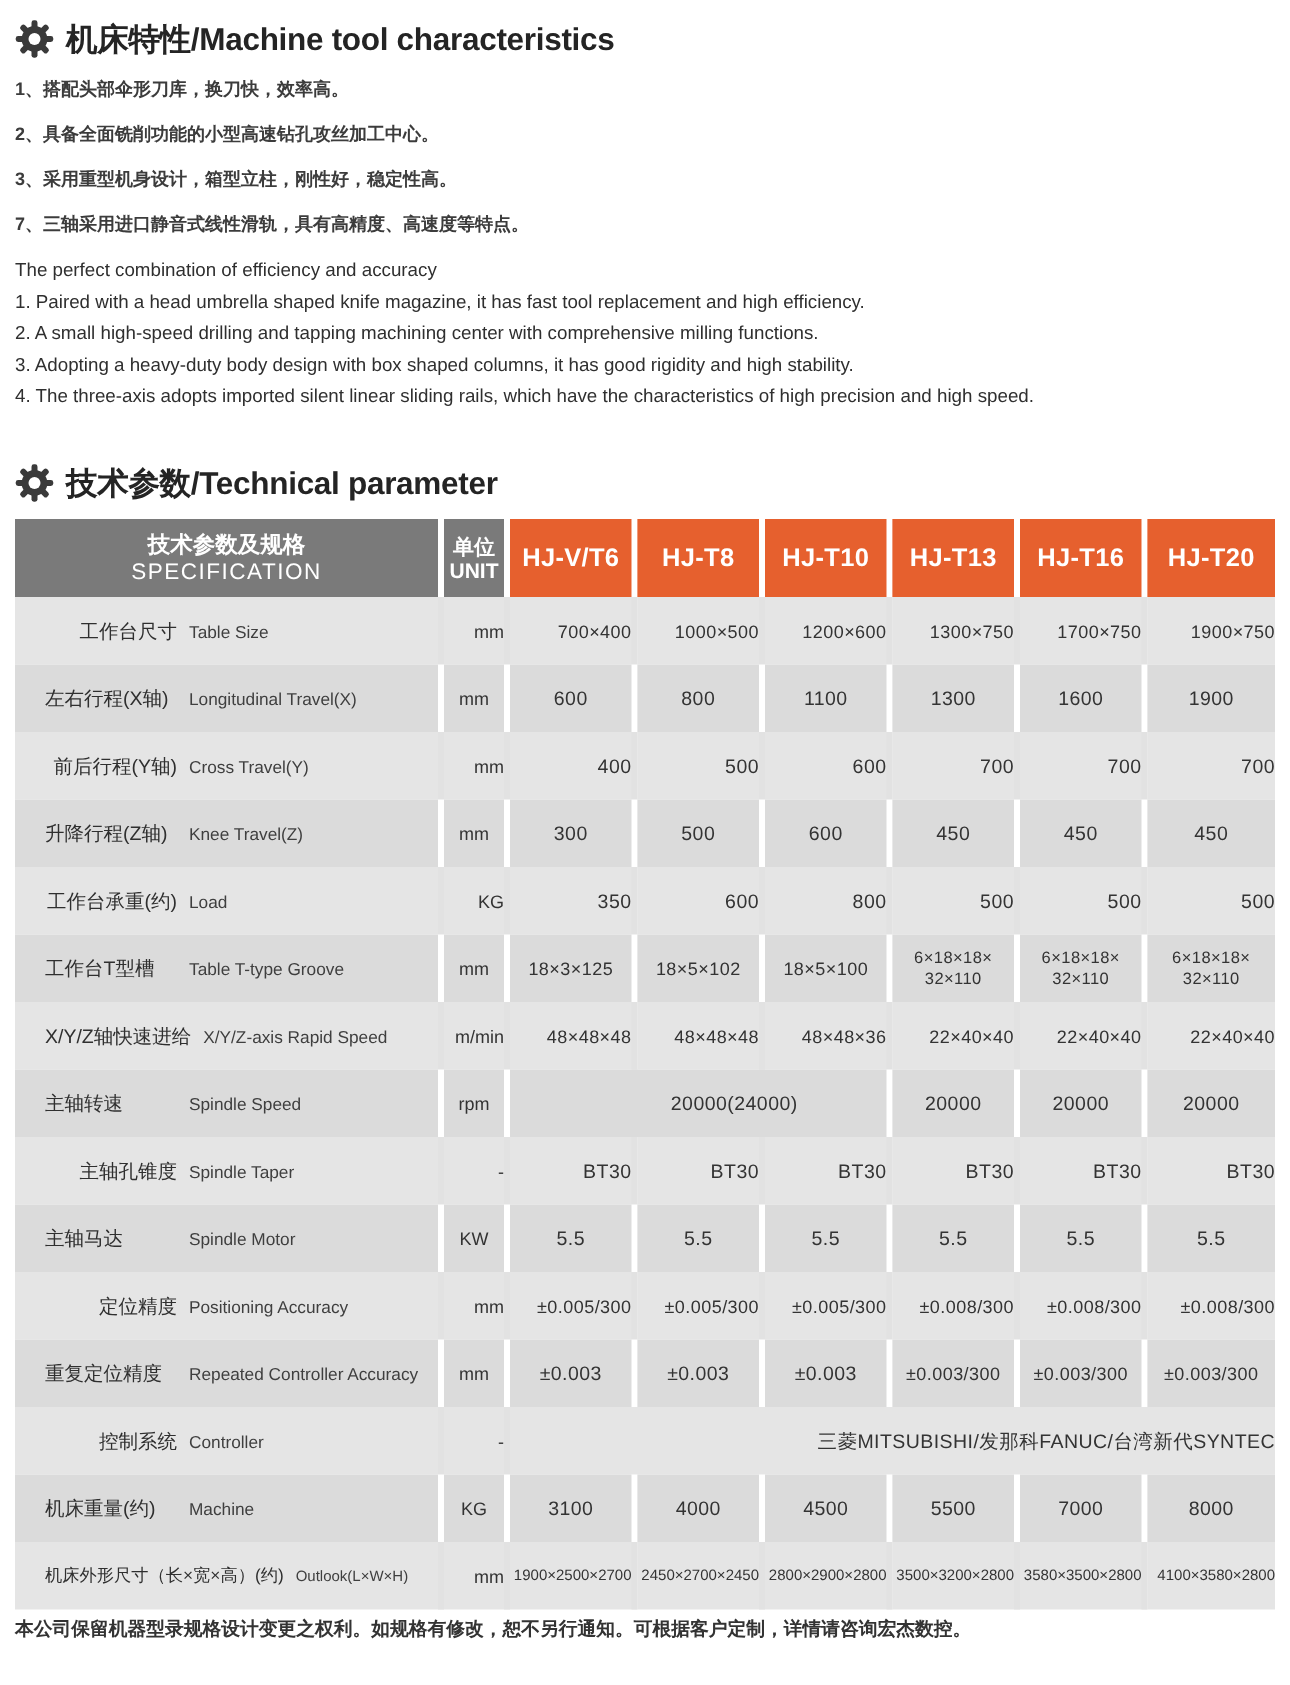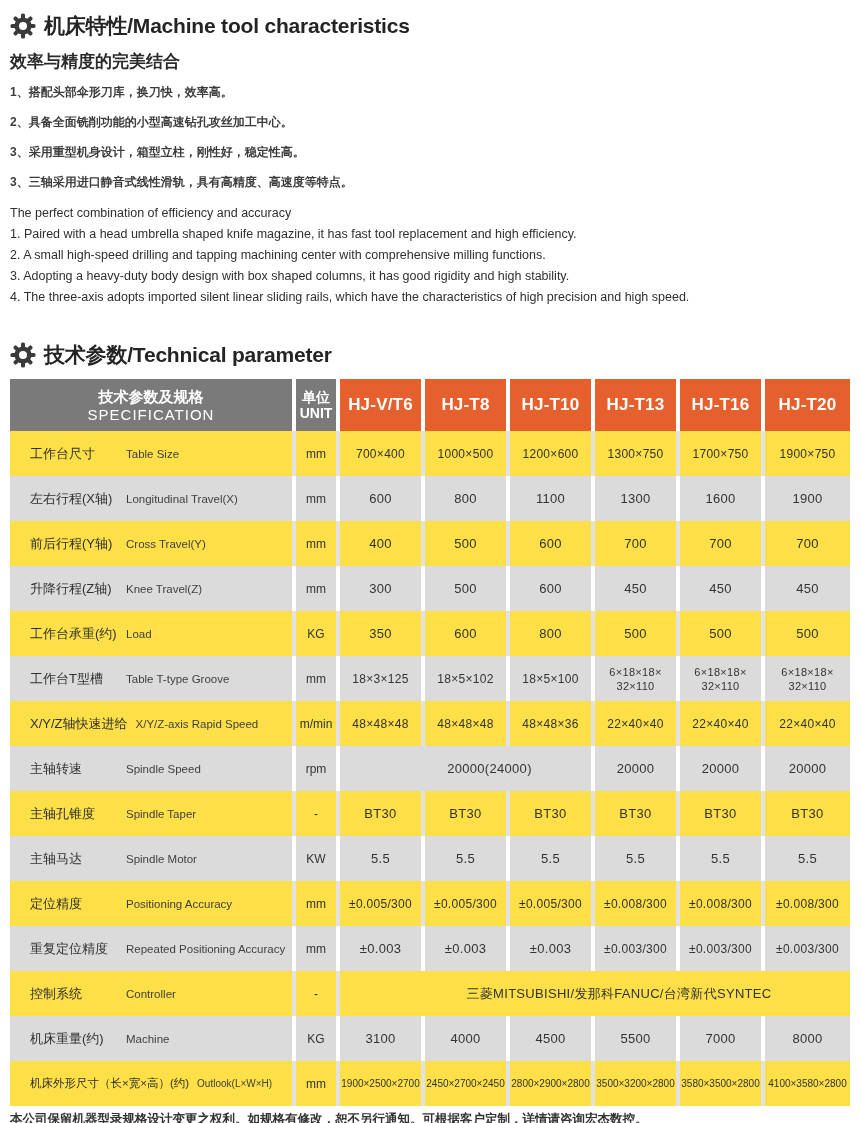--- a/index.html
+++ b/index.html
@@ -36,21 +36,21 @@
   th:last-child,td:last-child{border-right:none;}
   thead th{height:52px;color:#fff;text-align:center;vertical-align:middle;}
   th.spec-h{background:var(--hdr-gray);}
   th.unit-h{background:var(--hdr-gray);font-size:14px;font-weight:bold;line-height:16px;}
   th.model-h{background:var(--orange);font-size:17px;font-weight:bold;letter-spacing:0.2px;margin-top:14px;}
   .spec-h .l1{font-size:15px;font-weight:bold;line-height:18px;}
   .spec-h .l2{font-size:15px;font-weight:normal;letter-spacing:1px;line-height:17px;}
 
   tbody td{height:45px;text-align:center;vertical-align:middle;color:#333;font-size:13px;}
   tr.g td{background:var(--row-gray);border-right-color:#fff;}
-  tr.w td{background:#fde047;border-right-color:var(--sep-light);}
+  tr.w td{background:#e5e5e5;border-right-color:var(--sep-light);text-align:right;}
   td.label{text-align:left;}
   td.label .wrap{display:flex;align-items:baseline;padding-left:20px;}
   .lab-cn{font-size:13px;color:#2f2f2f;min-width:96px;flex:0 0 auto;padding-right:8px;}
   .lab-en{font-size:11.5px;color:#3f3f3f;white-space:nowrap;}
   tr.long .lab-cn{font-size:11.5px;min-width:0;}
   tr.long .lab-en{font-size:10px;}
   td.unit{font-size:12px;white-space:nowrap;}
   td.val{letter-spacing:0.3px;}
   td.val.sz12{font-size:12px;} td.val.sz11{font-size:11px;line-height:14px;} td.val.sz10{font-size:10px;letter-spacing:0;margin-top:16px;}
   td.val.span-cell{font-size:13px;padding-left:48px;}
@@ -78,27 +78,26 @@
             <rect x="11" y="0.5" width="4" height="6" rx="1.6" transform="rotate(315 13 13)"></rect>
           </g>
           <circle cx="13" cy="13" r="8.6"></circle>
         </g>
         <circle cx="13" cy="13" r="4" fill="#fff"></circle>
       </svg>
     </span>
     <span>机床特性/Machine tool characteristics</span>
   </div>
 
-  <div class="subtitle">效率与精度的完美结合</div>
 
   <ul class="cn-list" id="cn-list">
       <li>1、搭配头部伞形刀库，换刀快，效率高。</li>
       <li>2、具备全面铣削功能的小型高速钻孔攻丝加工中心。</li>
       <li>3、采用重型机身设计，箱型立柱，刚性好，稳定性高。</li>
-      <li>3、三轴采用进口静音式线性滑轨，具有高精度、高速度等特点。</li>
+      <li>7、三轴采用进口静音式线性滑轨，具有高精度、高速度等特点。</li>
     </ul>
 
   <div class="en-block">
     <p>The perfect combination of efficiency and accuracy</p>
     <div id="en-list">
         <p>1. Paired with a head umbrella shaped knife magazine, it has fast tool replacement and high efficiency.</p>
         <p>2. A small high-speed drilling and tapping machining center with comprehensive milling functions.</p>
         <p>3. Adopting a heavy-duty body design with box shaped columns, it has good rigidity and high stability.</p>
         <p>4. The three-axis adopts imported silent linear sliding rails, which have the characteristics of high precision and high speed.</p>
       </div>
@@ -314,21 +313,21 @@
           <td class="val sz12">±0.005/300</td>
           <td class="val sz12">±0.005/300</td>
           <td class="val sz12">±0.008/300</td>
           <td class="val sz12">±0.008/300</td>
           <td class="val sz12">±0.008/300</td>
         </tr>
         <tr class="g">
           <td class="label">
             <div class="wrap">
               <span class="lab-cn">重复定位精度</span>
-              <span class="lab-en">Repeated Positioning Accuracy</span>
+              <span class="lab-en">Repeated Controller Accuracy</span>
             </div>
           </td>
           <td class="unit">mm</td>
           <td class="val">±0.003</td>
           <td class="val">±0.003</td>
           <td class="val">±0.003</td>
           <td class="val sz12">±0.003/300</td>
           <td class="val sz12">±0.003/300</td>
           <td class="val sz12">±0.003/300</td>
         </tr>

